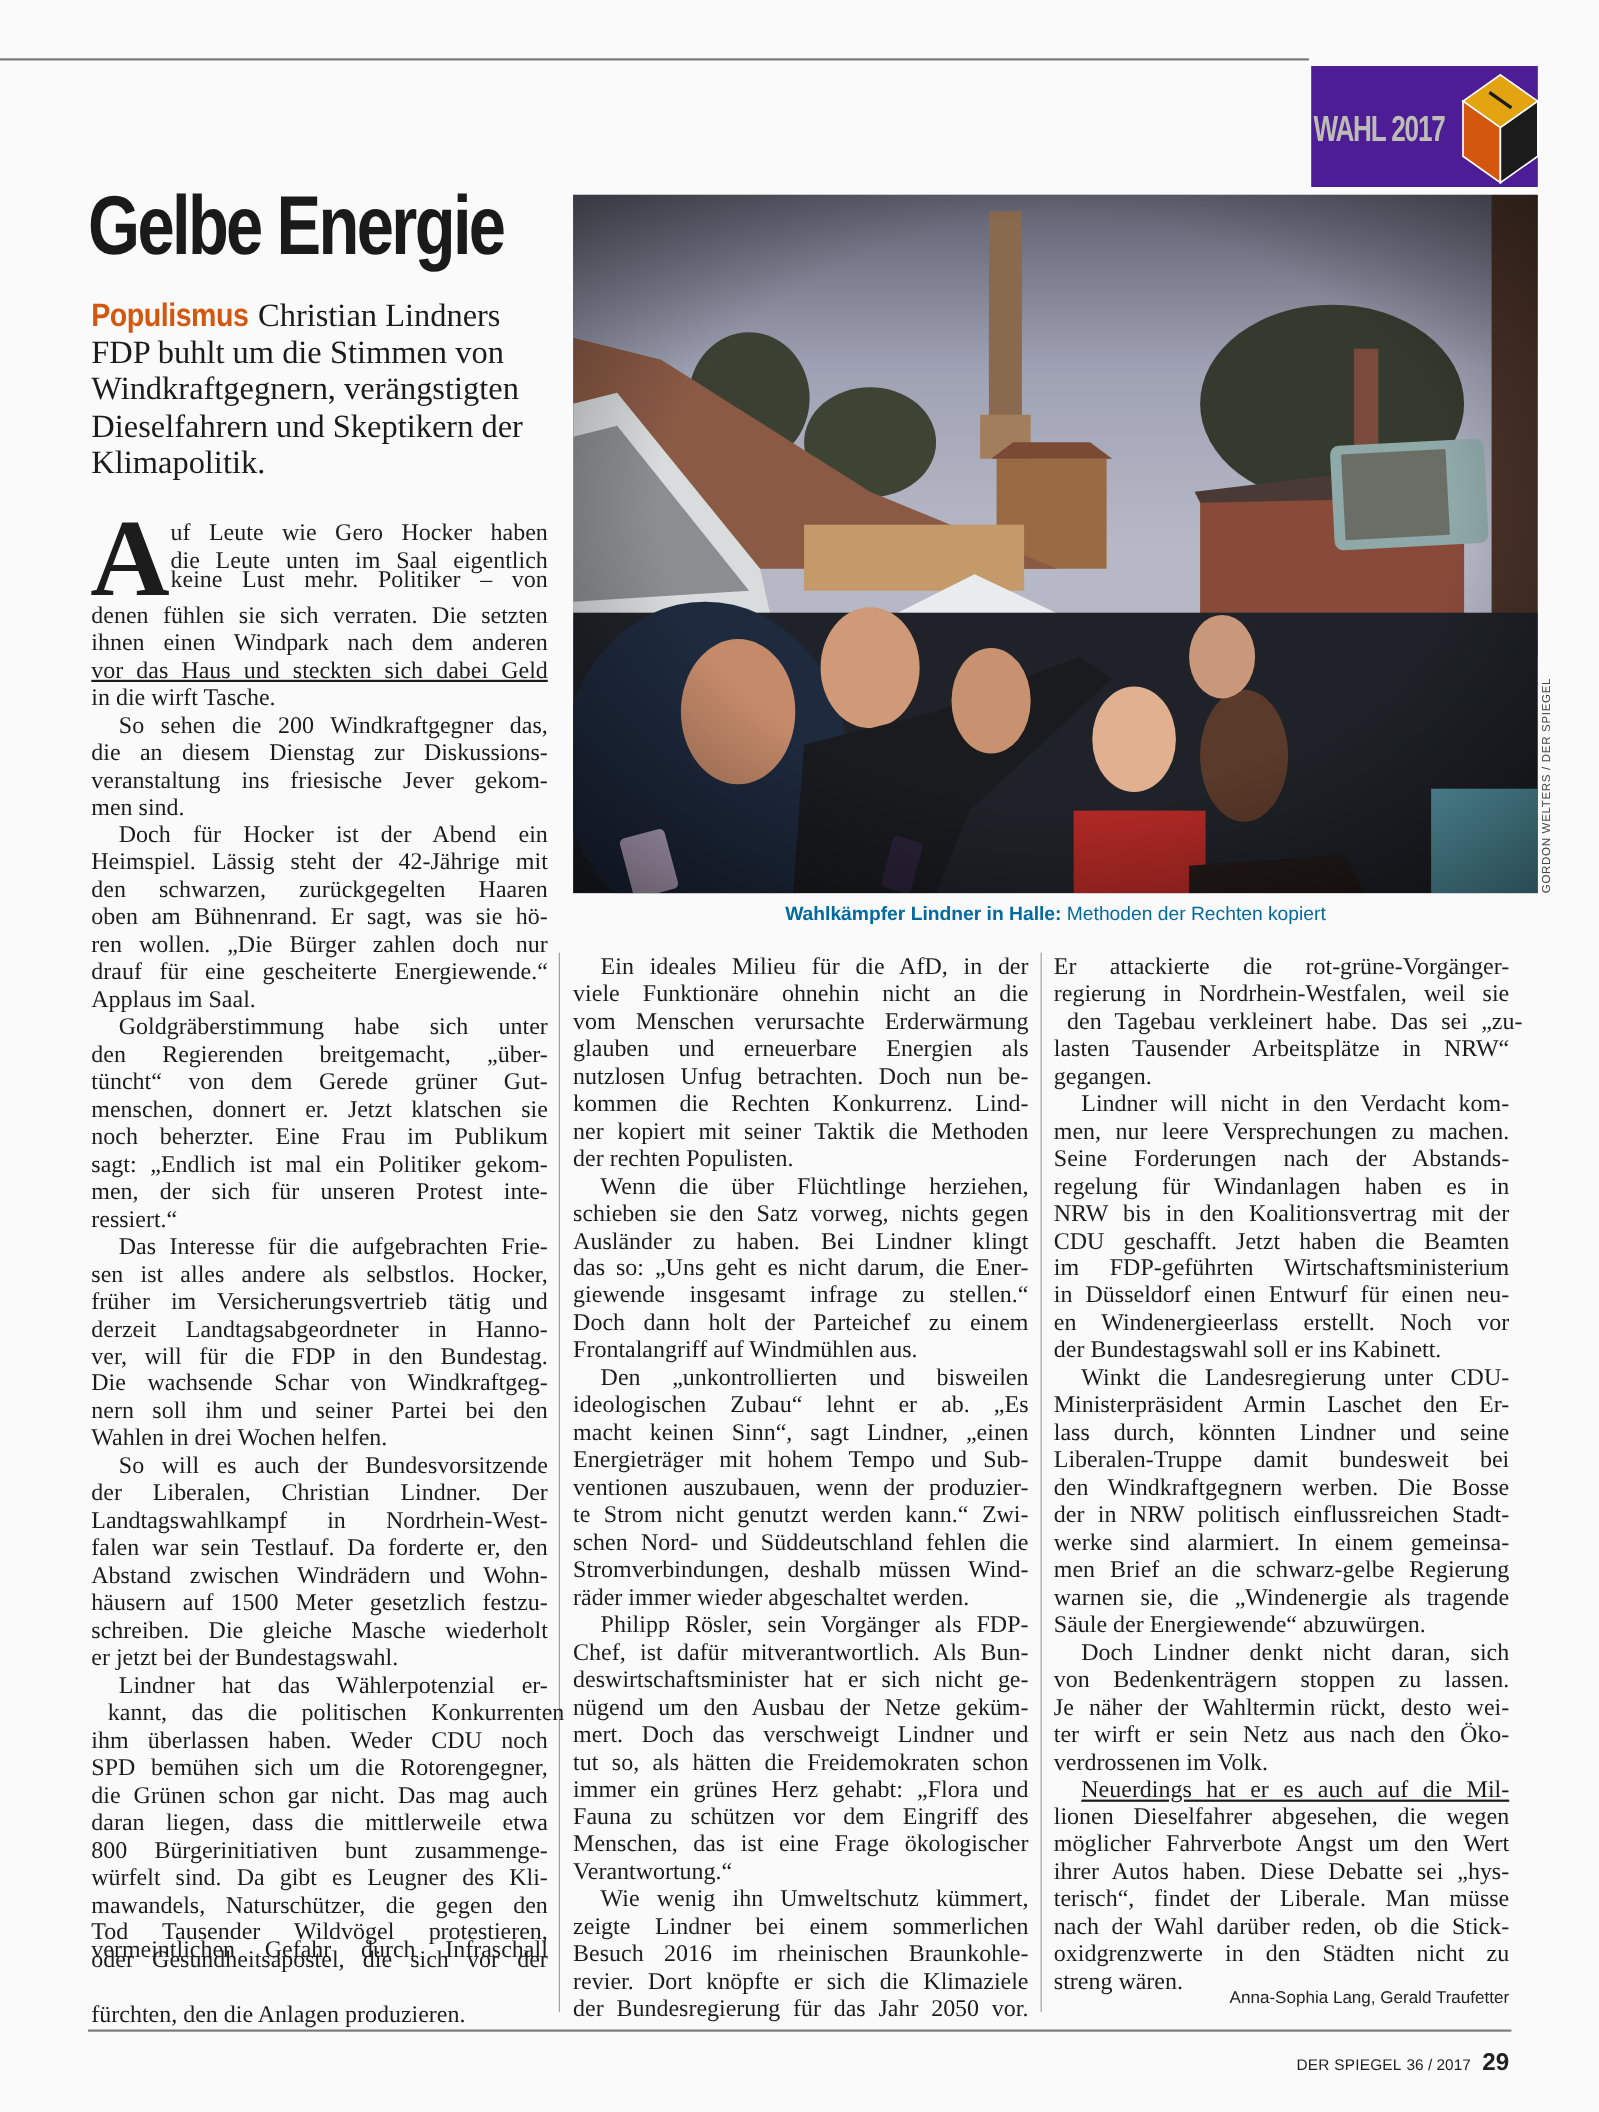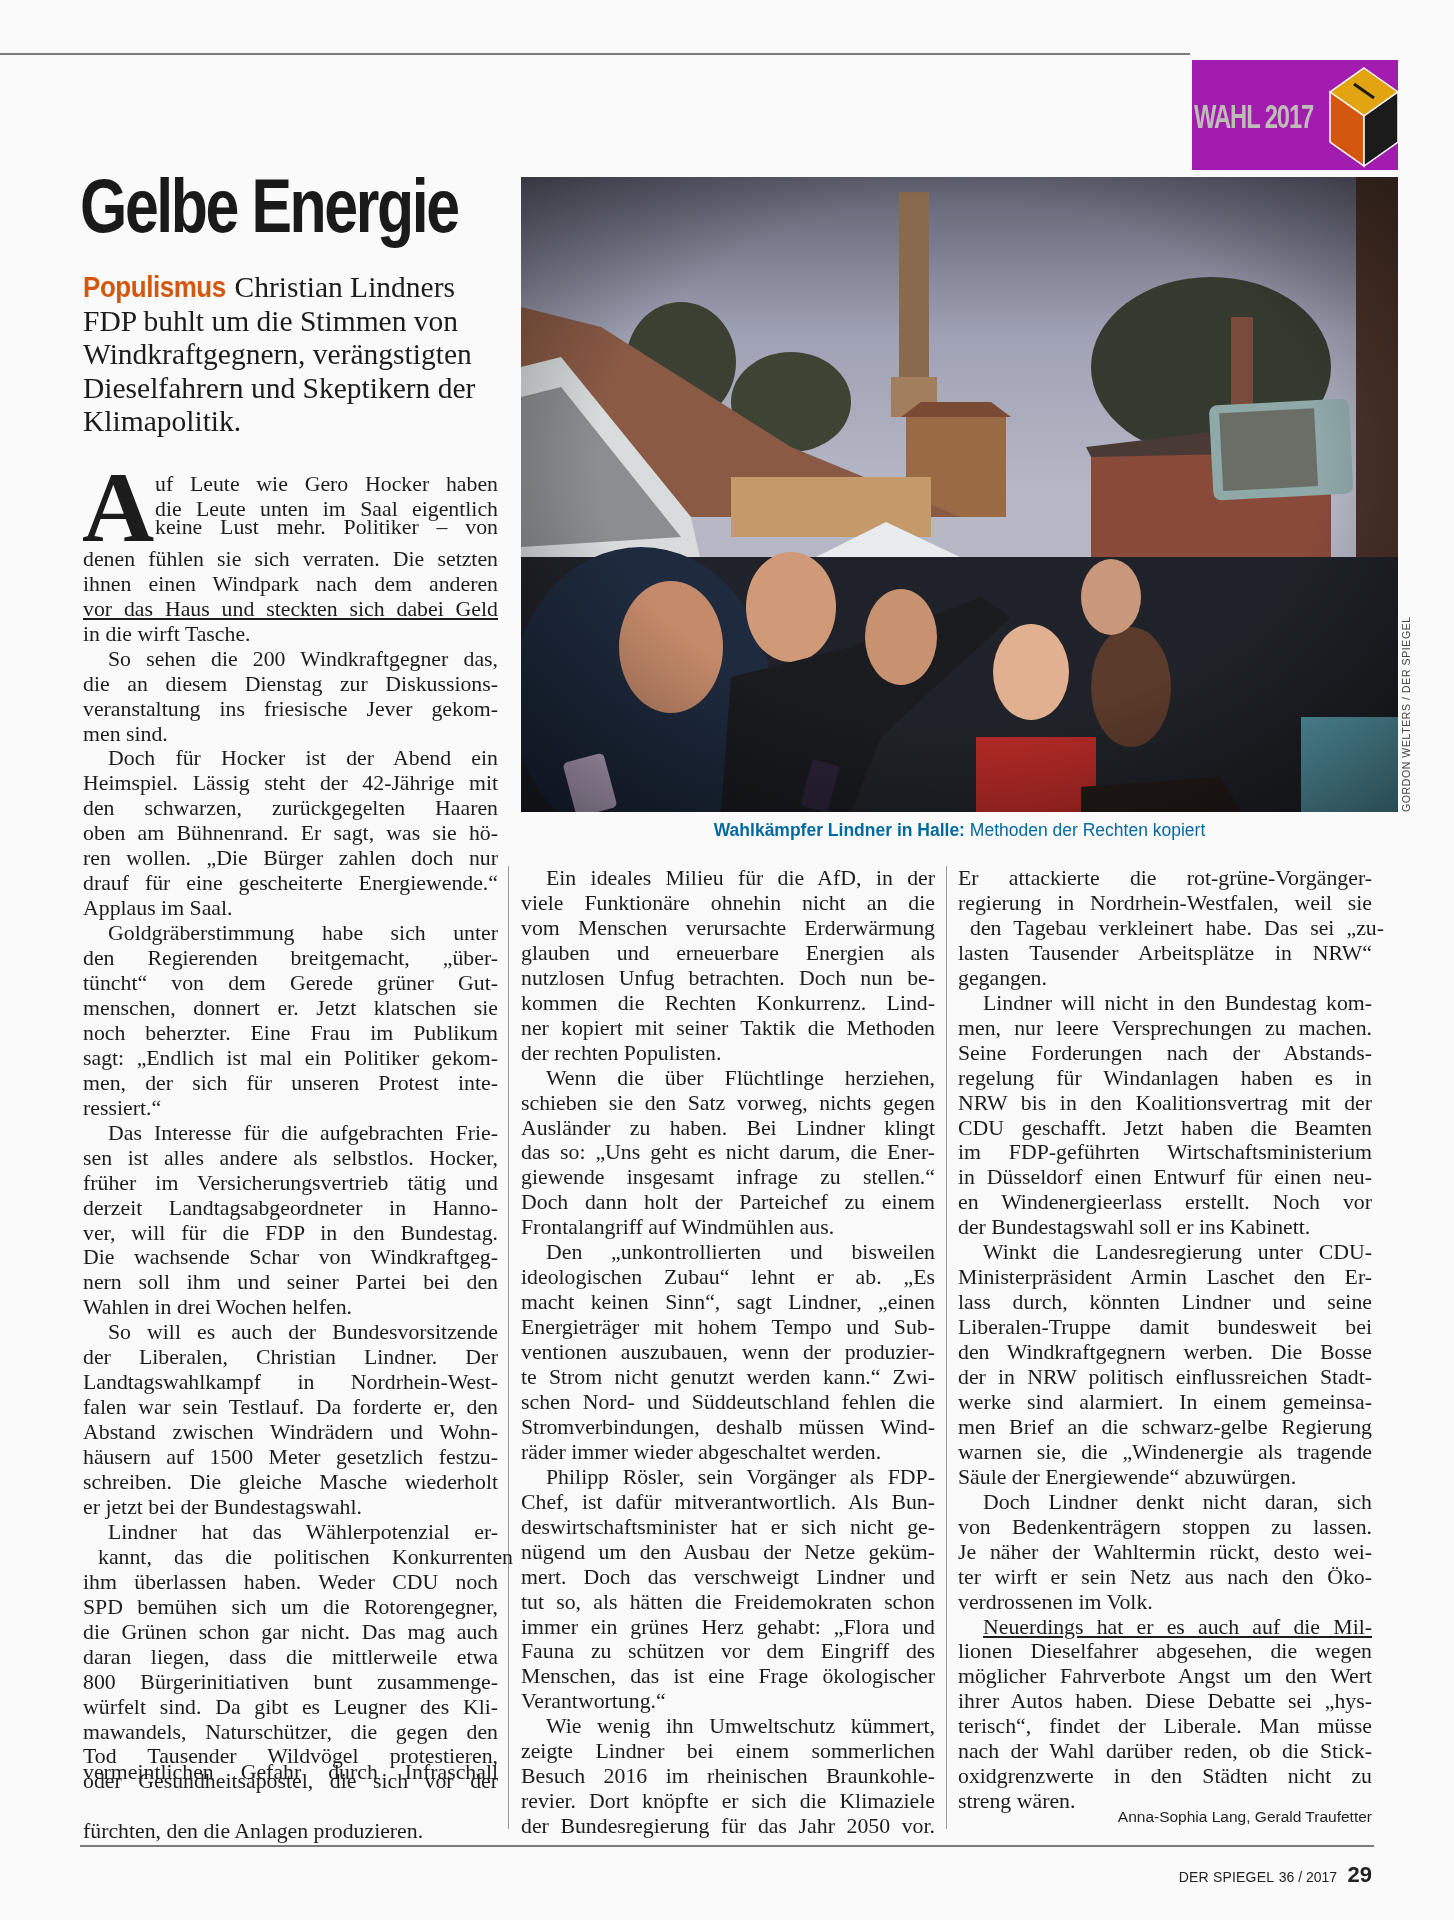--- a/index.html
+++ b/index.html
@@ -1,21 +1,21 @@
 <!DOCTYPE html>
 <html><head>
 <meta charset="utf-8">
 <style>
   html, body { margin: 0; padding: 0; }
   body { width: 1454px; height: 1920px; background: #fafafa; position: relative; overflow: hidden; font-family: "DejaVu Serif", serif; color: #1e1e1e; }
   .rule { position: absolute; background: #7a7a7a; }
   #top-rule { left: 0; top: 53px; width: 1190px; height: 2px; }
   #bottom-rule { left: 80px; top: 1845px; width: 1294px; height: 2px; }
   .colrule { position: absolute; width: 1px; background: #9a9a9a; }
-  #badge { position: absolute; left: 1192px; top: 60px; width: 206px; height: 110px; background: #a21caf; }
+  #badge { position: absolute; left: 1192px; top: 60px; width: 206px; height: 110px; background: #4c1d95; }
   #badge-text { position: absolute; left: 2px; top: 38px; font-family: "Liberation Sans", sans-serif; font-weight: bold; font-size: 33px; color: #bdbdb6; letter-spacing: -1.5px; transform: scaleX(0.72); transform-origin: left center; white-space: nowrap; }
   #ballot-box { position: absolute; left: 136px; top: 6px; width: 72px; height: 102px; }
   #headline { position: absolute; left: 80px; top: 168px; font-family: "Liberation Sans", sans-serif; font-weight: bold; font-size: 76px; letter-spacing: -3px; color: #1a1a1a; transform: scaleX(0.80); transform-origin: left top; white-space: nowrap; line-height: 1; }
   #teaser { position: absolute; left: 83px; top: 270px; width: 420px; font-family: "Liberation Serif", serif; font-size: 29.5px; line-height: 33.5px; color: #1c1c1c; }
   #teaser-kicker { font-family: "Liberation Sans", sans-serif; font-weight: bold; color: #d4570f; letter-spacing: -0.5px; display: inline-block; transform: scaleX(0.88); transform-origin: left; margin-right: -18px; }
   #photo { position: absolute; left: 521px; top: 177px; width: 877px; height: 635px; overflow: hidden; background: #555; }
   #photo-credit { position: absolute; left: 1400px; top: 812px; transform: rotate(-90deg); transform-origin: left top; font-family: "Liberation Sans", sans-serif; font-size: 10.5px; letter-spacing: 0.6px; color: #444; white-space: nowrap; }
   #caption { position: absolute; left: 521px; top: 820px; width: 877px; text-align: center; font-family: "Liberation Sans", sans-serif; font-size: 17.5px; color: #0369a1; }
   #caption-bold { font-weight: bold; }
   .col { position: absolute; top: 0; }
@@ -218,21 +218,21 @@
       <div class="line just" style="left: 0px; width: 414px; top: 898.2px;">Besuch 2016 im rheinischen Braunkohle-</div>
       <div class="line just" style="left: 0px; width: 414px; top: 923.15px;">revier. Dort knöpfte er sich die Klimaziele</div>
       <div class="line just" style="left: 0px; width: 414px; top: 948.1px;">der Bundesregierung für das Jahr 2050 vor.</div>
     </div>
     <div class="col" style="left: 958px; top: 866px; width: 414px;">
       <div class="line just" style="left: 0px; width: 414px; top: 0px;">Er attackierte die rot-grüne-Vorgänger-</div>
       <div class="line just" style="left: 0px; width: 414px; top: 24.95px;">regierung in Nordrhein-Westfalen, weil sie</div>
       <div class="line just" style="left: 12px; width: 414px; top: 49.9px;">den Tagebau verkleinert habe. Das sei „zu-</div>
       <div class="line just" style="left: 0px; width: 414px; top: 74.85px;">lasten Tausender Arbeitsplätze in NRW“</div>
       <div class="line" style="left: 0px; width: 414px; top: 99.8px;">gegangen.</div>
-      <div class="line just indent" style="left: 0px; width: 414px; top: 124.75px;">Lindner will nicht in den Bundestag kom-</div>
+      <div class="line just indent" style="left: 0px; width: 414px; top: 124.75px;">Lindner will nicht in den Verdacht kom-</div>
       <div class="line just" style="left: 0px; width: 414px; top: 149.7px;">men, nur leere Versprechungen zu machen.</div>
       <div class="line just" style="left: 0px; width: 414px; top: 174.65px;">Seine Forderungen nach der Abstands-</div>
       <div class="line just" style="left: 0px; width: 414px; top: 199.6px;">regelung für Windanlagen haben es in</div>
       <div class="line just" style="left: 0px; width: 414px; top: 224.55px;">NRW bis in den Koalitionsvertrag mit der</div>
       <div class="line just" style="left: 0px; width: 414px; top: 249.5px;">CDU geschafft. Jetzt haben die Beamten</div>
       <div class="line just" style="left: 0px; width: 414px; top: 274.45px;">im FDP-geführten Wirtschaftsministerium</div>
       <div class="line just" style="left: 0px; width: 414px; top: 299.4px;">in Düsseldorf einen Entwurf für einen neu-</div>
       <div class="line just" style="left: 0px; width: 414px; top: 324.35px;">en Windenergieerlass erstellt. Noch vor</div>
       <div class="line" style="left: 0px; width: 414px; top: 349.3px;">der Bundestagswahl soll er ins Kabinett.</div>
       <div class="line just indent" style="left: 0px; width: 414px; top: 374.25px;">Winkt die Landesregierung unter CDU-</div>

